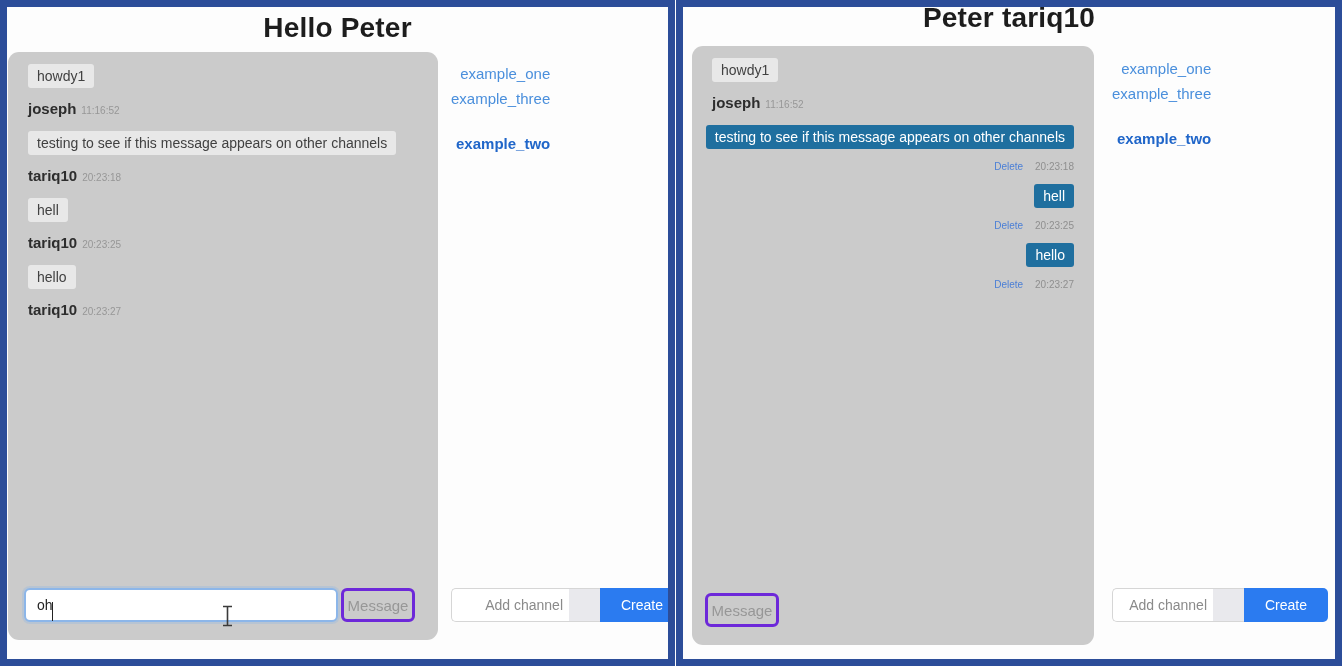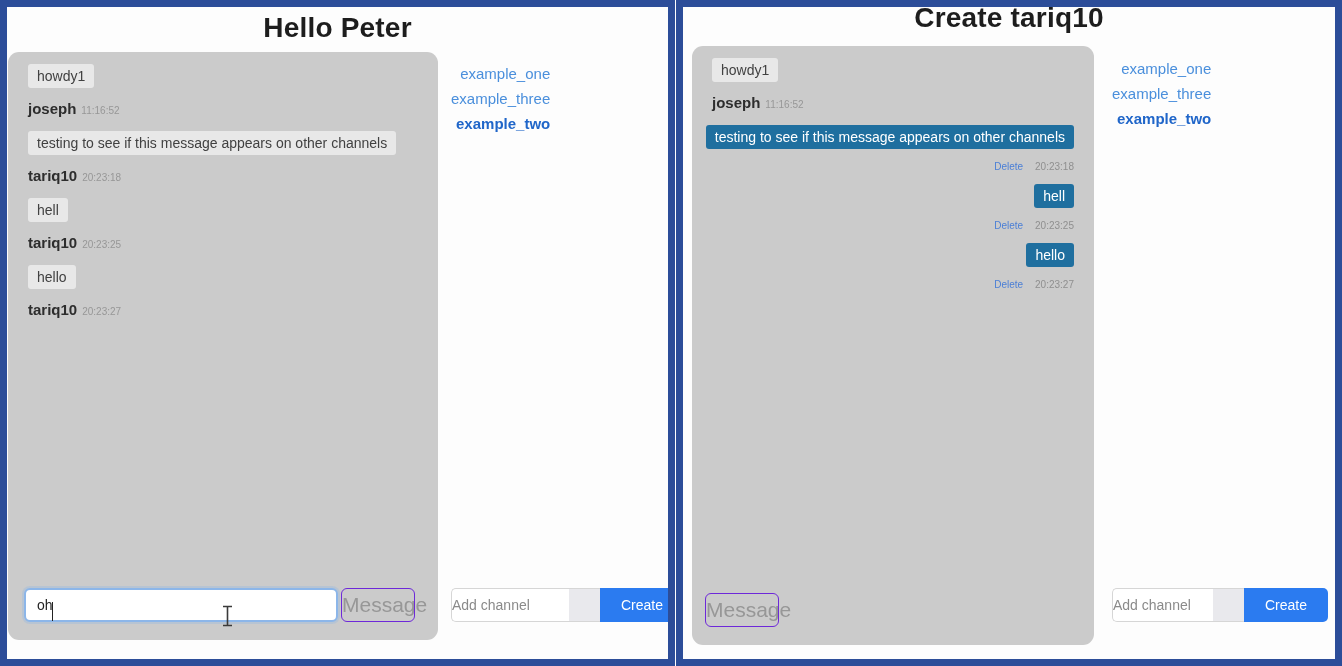--- a/index.html
+++ b/index.html
@@ -29,32 +29,32 @@
   .delete-link { color:#4b7fd6; margin-right:7px; cursor:pointer; }
   .meta-own .time { font-size:10px; color:#8f8f8f; }
 
   .input-row { position:absolute; bottom:18px; display:flex; gap:3px; height:34px; }
   .row-l { left:16px;  width:391px; }
   .row-r { left:13px;  width:368px; }
   .msg-input { flex:1; border-radius:6px; font-size:14px; padding:0 11px; background:#ffffff; outline:none; color:#1f1f1f; min-width:0; }
   .focused { border:2px solid #8cb6e9; box-shadow:0 0 0 2px rgba(140,182,233,.30); }
   .unfocused { border:1px solid #d8d8d8; }
   .msg-input::placeholder { color:#9a9a9a; }
-  .msg-btn { width:74px; background:transparent; border:1px solid #6d28d9; border-radius:6px; color:#979797; font-size:21px; cursor:pointer; }
+  .msg-btn { width:74px; background:transparent; border:3px solid #6d28d9; border-radius:6px; color:#979797; font-size:15px; cursor:pointer; }
 
   .channels { position:absolute; display:flex; flex-direction:column; gap:8px; font-size:15px;text-align:right; }
   .ch-l { left:444px; top:58px; }
   .ch-r { left:429px; top:53px; }
   .channel-link { color:#4a8fdc; text-decoration:none; cursor:pointer; }
-  .channel-link.active { color:#2066c9; font-weight:700; }
+  .channel-link.active { color:#2066c9; font-weight:700;margin-top:20px; }
 
   .add-row { position:absolute; top:581px; height:34px; display:flex; }
   .add-l { left:444px; }
   .add-r { left:429px; }
-  .add-input { border:1px solid #d6d6d6; border-right:none; border-radius:5px 0 0 5px; padding:0 0; font-size:14px; outline:none; min-width:0; }
+  .add-input { border:1px solid #d6d6d6; border-right:none; border-radius:5px 0 0 5px; padding:0 6px; font-size:14px; outline:none; min-width:0;text-align:right; }
   .add-l .add-input { width:118px; } .add-r .add-input { width:101px; }
   .add-input::placeholder { color:#8a8a8a; }
   .add-spacer { width:31px; background:#e9e9ed; border-top:1px solid #d6d6d6; border-bottom:1px solid #d6d6d6; }
   .create-btn { width:84px; background:#2b7bf0; color:#ffffff; border:none; border-radius:0 5px 5px 0; font-size:14px; cursor:pointer; }
 
   .caret { position:absolute; left:45px; top:595px; width:1px; height:19px; background:#222222; }
   .ibeam { position:absolute; left:214px; top:598px; }
 </style>
 </head>
 <body>
@@ -106,21 +106,21 @@
     <div class="ibeam">
       <svg width="13" height="22" viewBox="0 0 13 22">
           <g stroke="#3a3a3a" stroke-width="1.6" fill="none">
             <path d="M2 1.5 h9 M6.5 1.5 v19 M2 20.5 h9"></path>
           </g>
         </svg>
     </div>
   </div>
 
   <div class="window w-right">
-    <div class="title">Create tariq10</div>
+    <div class="title">Peter tariq10</div>
 
     <div class="chat-panel panel-r">
       <div class="messages">
         <div class="msg">
           <div class="bubble">howdy1</div>
           <div class="meta"><span>joseph</span><span class="time">11:16:52</span></div>
         </div>
         <div class="msg msg-own">
           <div class="bubble bubble-own">testing to see if this message appears on other channels</div>
           <div class="meta meta-own"><span class="delete-link">Delete</span><span class="time">20:23:18</span></div>

